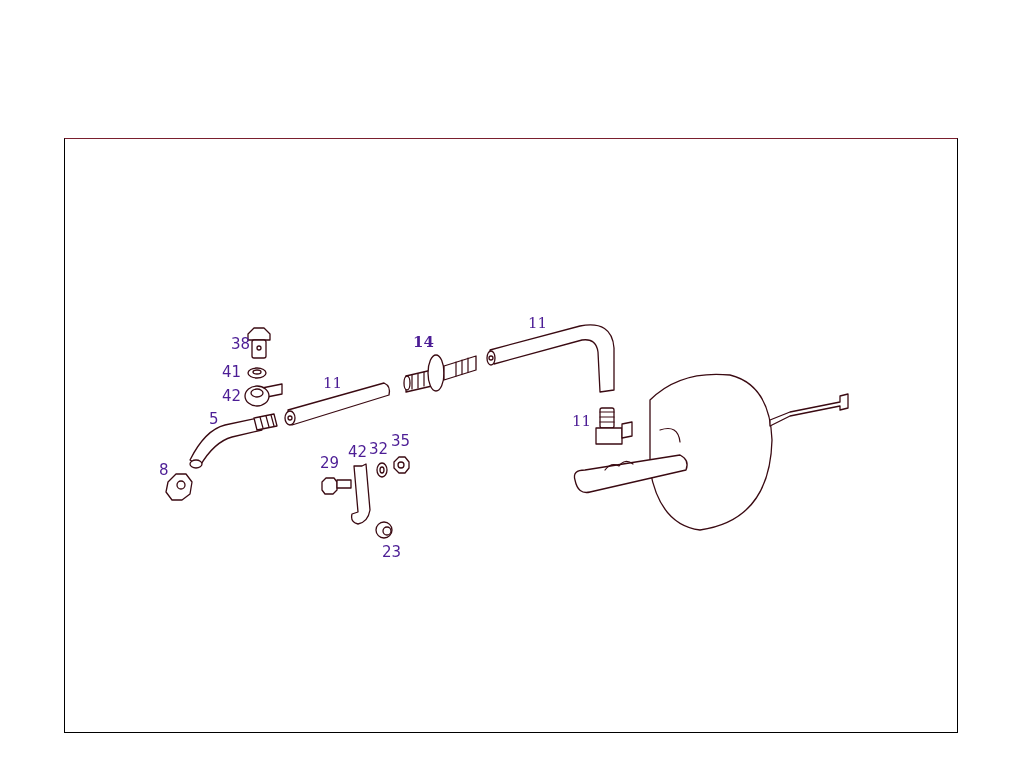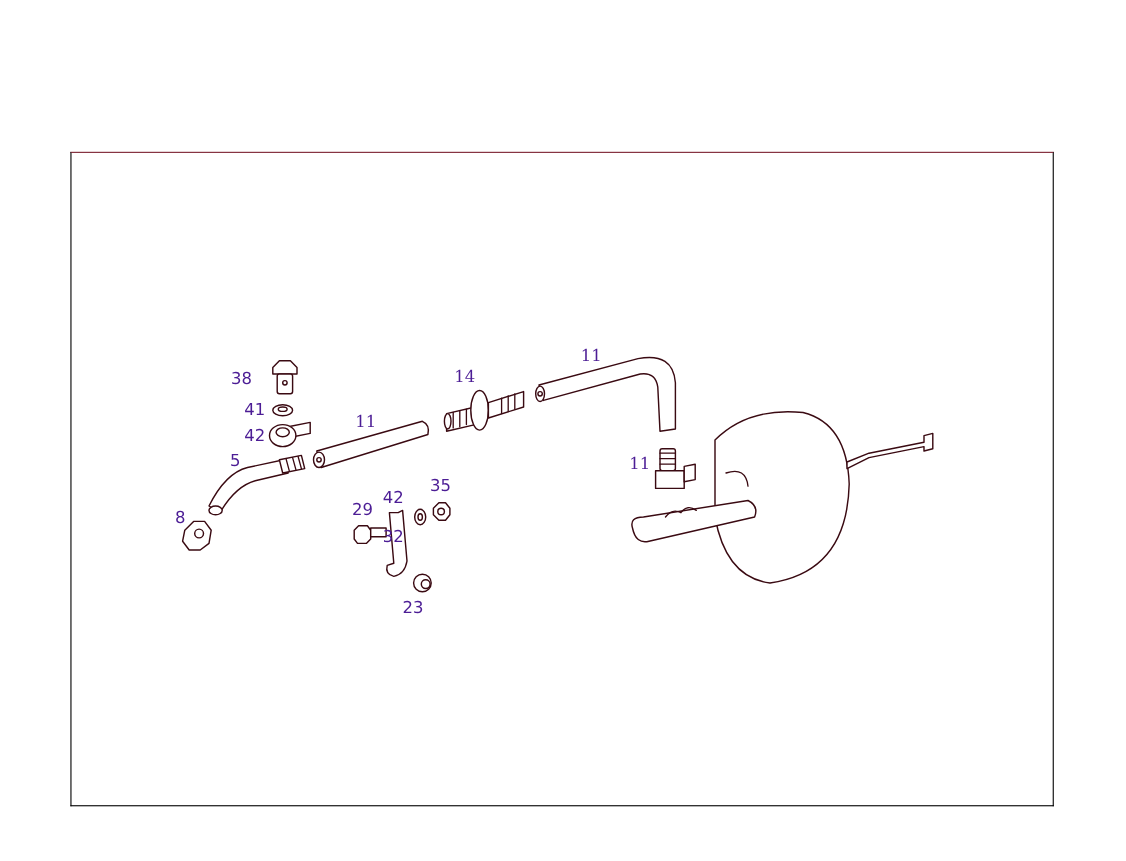--- a/index.html
+++ b/index.html
@@ -109,26 +109,26 @@
     <path class="part" d="M394,462 l5,-5 h6 l4,5 v6 l-4,5 h-6 l-5,-5 z"></path>
     <circle class="part" cx="401" cy="465" r="3"></circle>
   </g>
 
   <g>
     <ellipse class="part" cx="384" cy="530" rx="8" ry="8"></ellipse>
     <ellipse class="part" cx="387" cy="531" rx="4" ry="4"></ellipse>
   </g>
 </svg>
 
-<span class="lbl" style="left:210px;top:337px;">38</span>
+<span class="lbl" style="left:231px;top:337px;">38</span>
 <span class="lbl" style="left:222px;top:365px;">41</span>
 <span class="lbl" style="left:222px;top:389px;">42</span>
 <span class="lbl" style="left:209px;top:412px;">5</span>
 <span class="lbl" style="left:159px;top:463px;">8</span>
 <span class="lbl serif" style="left:323px;top:376px;">11</span>
-<span class="lbl serif" style="left:413px;top:335px;">14</span>
+<span class="lbl serif" style="left:413px;top:335px;font-weight:bold;">14</span>
 <span class="lbl serif" style="left:528px;top:316px;">11</span>
 <span class="lbl serif" style="left:572px;top:414px;">11</span>
 <span class="lbl" style="left:320px;top:456px;text-align:right;">29</span>
 <span class="lbl" style="left:348px;top:445px;">42</span>
-<span class="lbl" style="left:348px;top:442px;margin-top:39px;">32</span>
+<span class="lbl" style="left:369px;top:442px;">32</span>
 <span class="lbl" style="left:391px;top:434px;text-align:center;">35</span>
-<span class="lbl" style="left:366px;top:545px;">23</span>
+<span class="lbl" style="left:382px;top:545px;">23</span>
 
 </body></html>

